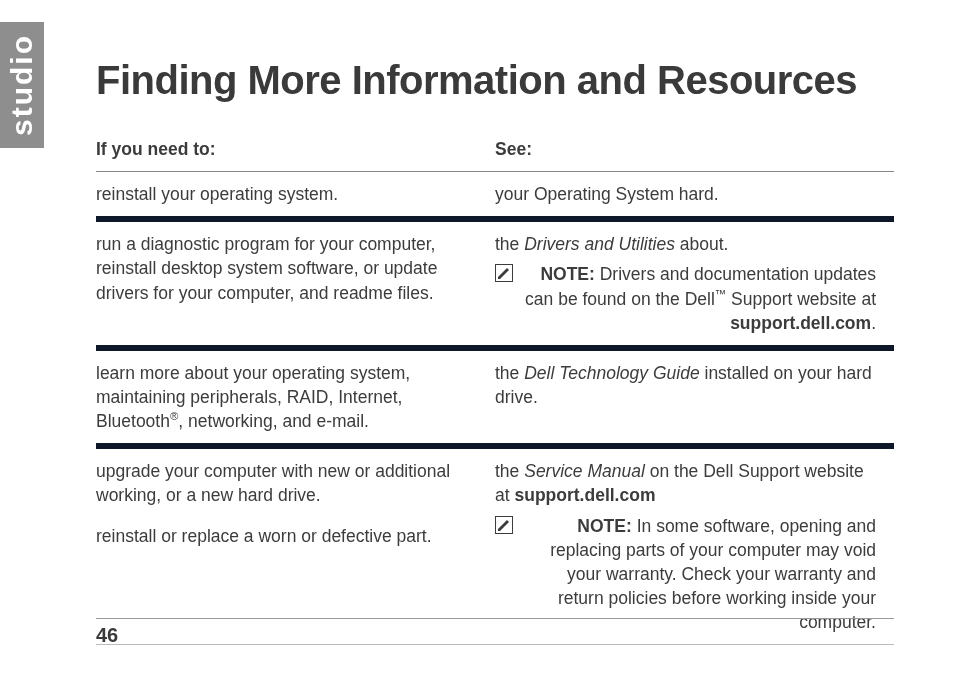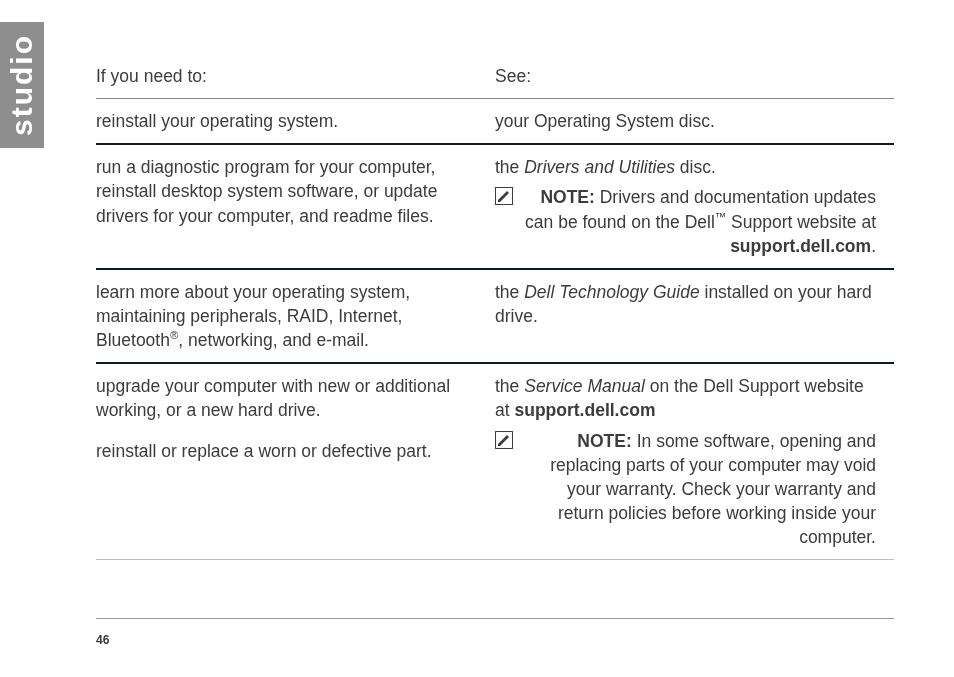--- a/index.html
+++ b/index.html
@@ -38,30 +38,30 @@
     width: 100%;
     border-collapse: collapse;
     font-size: 17.5px;
     line-height: 1.38;
     color: #3c3c3c;
     font-family: "Helvetica Neue", Helvetica, Arial, sans-serif;
     font-stretch: condensed;
   }
   thead th {
     text-align: left;
-    font-weight: 400;
+    font-weight: 700;
     padding: 6px 10px 10px 0;
     border-bottom: 1px solid #888;
     font-size: 17.5px;
     margin-left: 17px;
   }
   tbody td {
     vertical-align: top;
     padding: 10px 18px 10px 0;
-    border-bottom: 2px solid #0f172a;
+    border-bottom: 6px solid #0f172a;
     width: 50%;
   }
   tbody tr:last-child td { border-bottom: 1px solid #bcbcbc; }
   .note-block {
     display: flex;
     align-items: flex-start;
     margin-top: 6px;
     text-align: right;
   }
   .note-icon {
@@ -73,59 +73,60 @@
   .note-icon svg { width: 18px; height: 18px; display: block; }
   .note-text { flex: 1; }
   .bold { font-weight: 700; }
   .ital { font-style: italic; }
   .spacer-para { margin-top: 16px; }
   .page-num {
     position: absolute;
     left: 96px;
     bottom: 30px;
     font-weight: 700;
-    font-size: 12px;
+    font-size: 20px;
     color: #3a3a3a;
   }
   .footer-rule {
     position: absolute;
     left: 96px; right: 60px; bottom: 58px;
     border-top: 1px solid #9a9a9a;
   }
   sup { font-size: 0.65em; vertical-align: super; line-height: 0; }
 </style>
 </head>
 <body>
 
 <div class="page">
 
   <div class="sidebar-tab">
     <span>studio</span>
   </div>
 
   <div class="content">
+    <h1>Finding More Information and Resources</h1>
 
     <table>
       <thead>
         <tr>
           <th>If you need to:</th>
           <th>See:</th>
         </tr>
       </thead>
       <tbody>
 
         <tr>
           <td>reinstall your operating system.</td>
-          <td>your Operating System disc.</td>
+          <td>your Operating System hard.</td>
         </tr>
 
         <tr>
           <td>run a diagnostic program for your computer, reinstall desktop system software, or update drivers for your computer, and readme files.</td>
           <td>
-            <span><span>the </span><span class="ital">Drivers and Utilities</span><span> disc.</span></span>
+            <span><span>the </span><span class="ital">Drivers and Utilities</span><span> about.</span></span>
             <div class="note-block">
               <span class="note-icon">
                 <svg viewBox="0 0 18 18">
                     <rect x="0.5" y="0.5" width="17" height="17" fill="#fff" stroke="#3c3c3c" stroke-width="1"></rect>
                     <path d="M3 13 L12 4 L14 6 L5 15 L3 15 Z" fill="#3c3c3c"></path>
                   </svg>
               </span>
               <span class="note-text"><span class="bold">NOTE:</span><span> Drivers and documentation updates can be found on the Dell</span><sup>™</sup><span> Support website at </span><span class="bold">support.dell.com</span><span>.</span></span>
             </div>
           </td>

